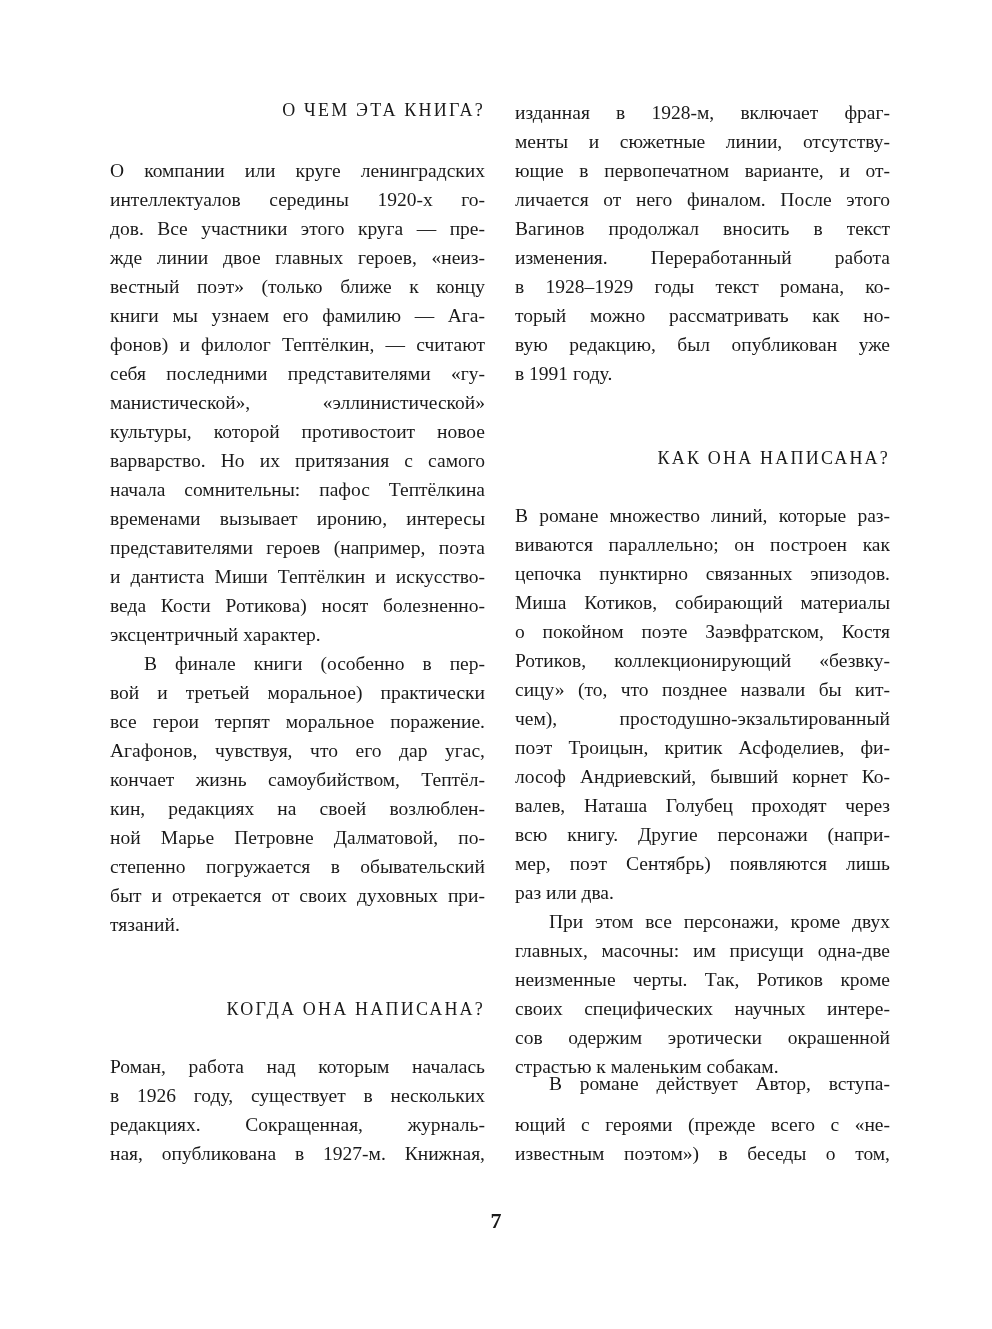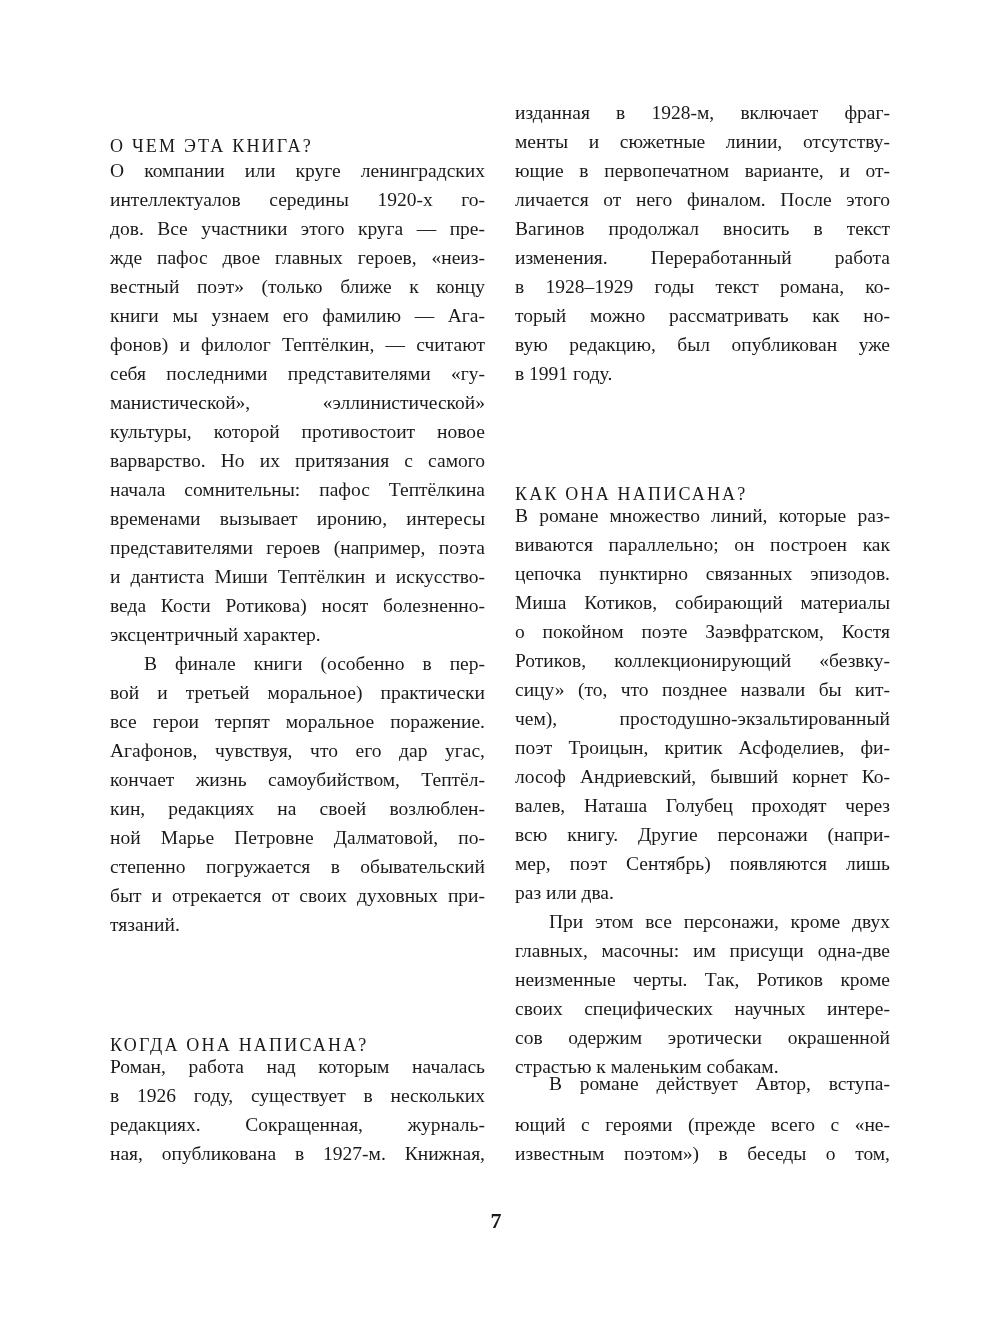--- a/index.html
+++ b/index.html
@@ -6,36 +6,36 @@
     body { width: 992px; height: 1329px; position: relative; overflow: hidden;
       font-family: "Liberation Serif", "DejaVu Serif", serif; color: #1a1a1a; }
     .col { position: absolute; top: 0; width: 375px; }
     .col-left { left: 110px; }
     .col-right { left: 515px; }
     .line { position: absolute; left: 0; width: 375px; height: 29px;
       font-size: 19.5px; line-height: 29px; white-space: nowrap;
       text-align: justify; text-align-last: justify; }
     .line.last { text-align-last: left; font-family: Liberation Serif, serif; }
     .line.indent { padding-left: 34px; width: 341px; }
-    .heading { position: absolute; left: 0; width: 375px; text-align: left;
-      font-size: 18px; letter-spacing: 2.2px; line-height: 29px; margin-top: 36px; }
+    .heading { position: absolute; left: 0; width: 375px; text-align: right;
+      font-size: 18px; letter-spacing: 2.2px; line-height: 29px; }
     .page-number { position: absolute; left: 0; width: 992px; top: 1208px;
       text-align: center; font-weight: bold; font-size: 22px; }
   </style>
 </head>
 <body>
 
 <div class="col col-left">
   <div class="heading" style="top:96px">О ЧЕМ ЭТА КНИГА?</div>
 
   <div>
     <div class="line" style="top:156px">О компании или круге ленинградских</div>
     <div class="line" style="top:185px">интеллектуалов середины 1920-х го-</div>
     <div class="line" style="top:214px">дов. Все участники этого круга — пре-</div>
-    <div class="line" style="top:243px">жде пафос двое главных героев, «неиз-</div>
+    <div class="line" style="top:243px">жде линии двое главных героев, «неиз-</div>
     <div class="line" style="top:272px">вестный поэт» (только ближе к концу</div>
     <div class="line" style="top:301px">книги мы узнаем его фамилию — Ага-</div>
     <div class="line" style="top:330px">фонов) и филолог Тептёлкин, — считают</div>
     <div class="line" style="top:359px">себя последними представителями «гу-</div>
     <div class="line" style="top:388px">манистической», «эллинистической»</div>
     <div class="line" style="top:417px">культуры, которой противостоит новое</div>
     <div class="line" style="top:446px">варварство. Но их притязания с самого</div>
     <div class="line" style="top:475px">начала сомнительны: пафос Тептёлкина</div>
     <div class="line" style="top:504px">временами вызывает иронию, интересы</div>
     <div class="line" style="top:533px">представителями героев (например, поэта</div>

